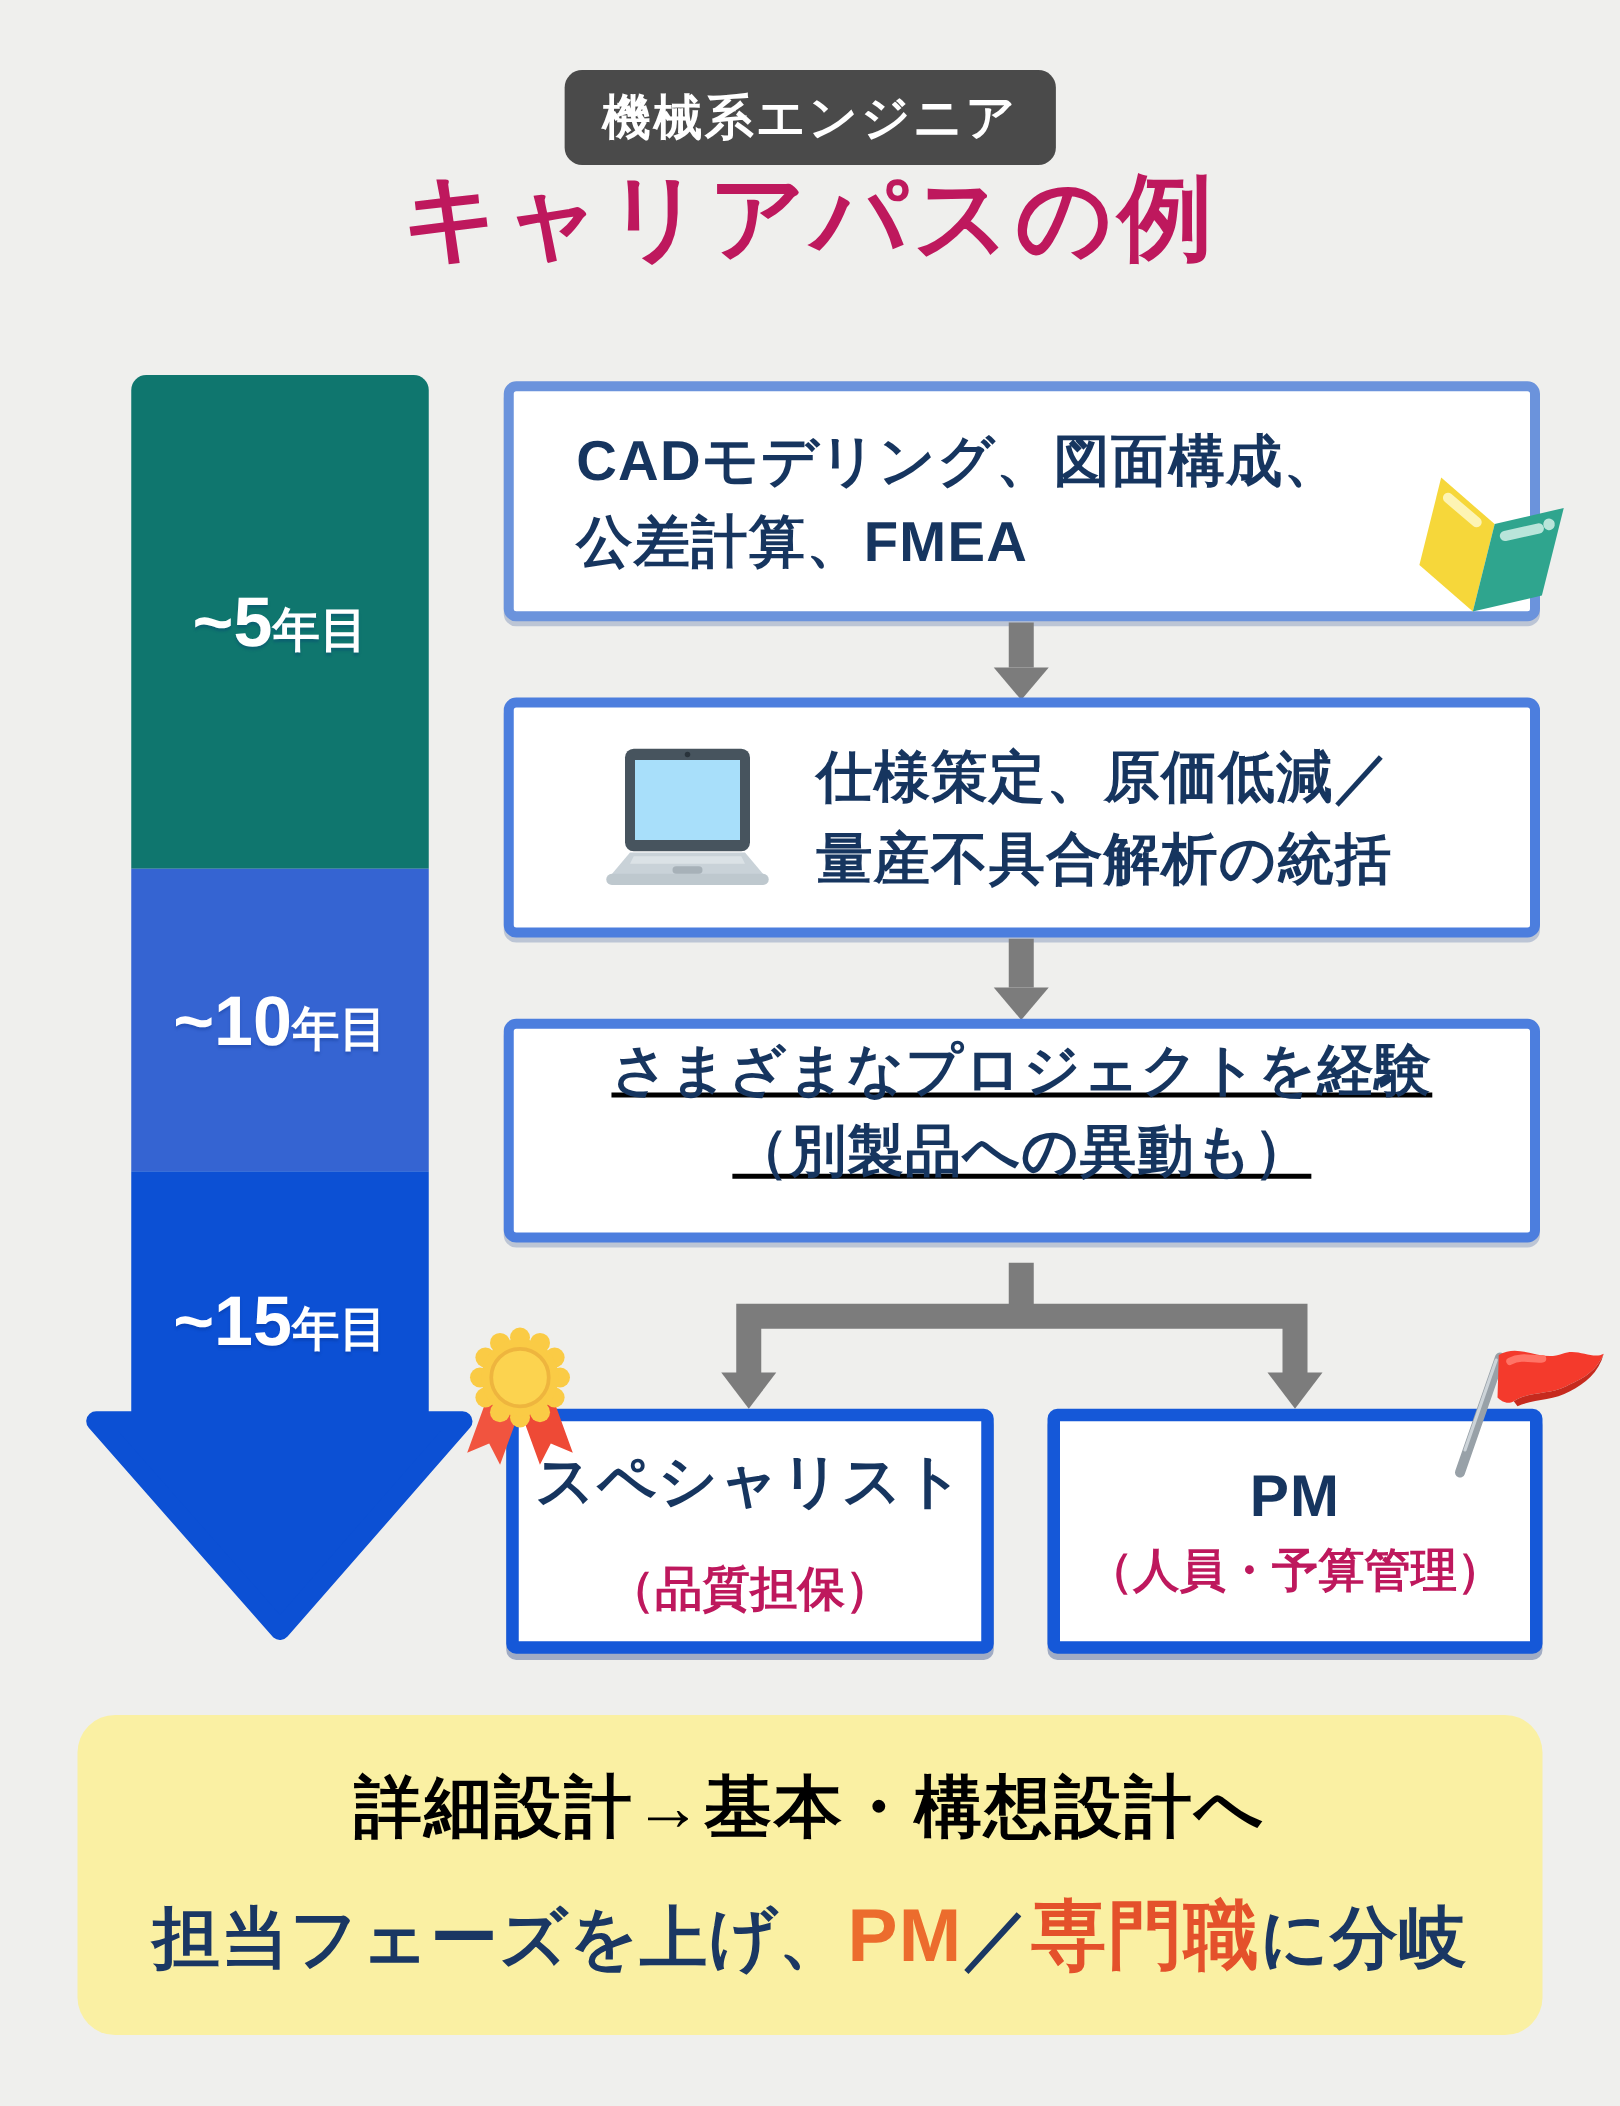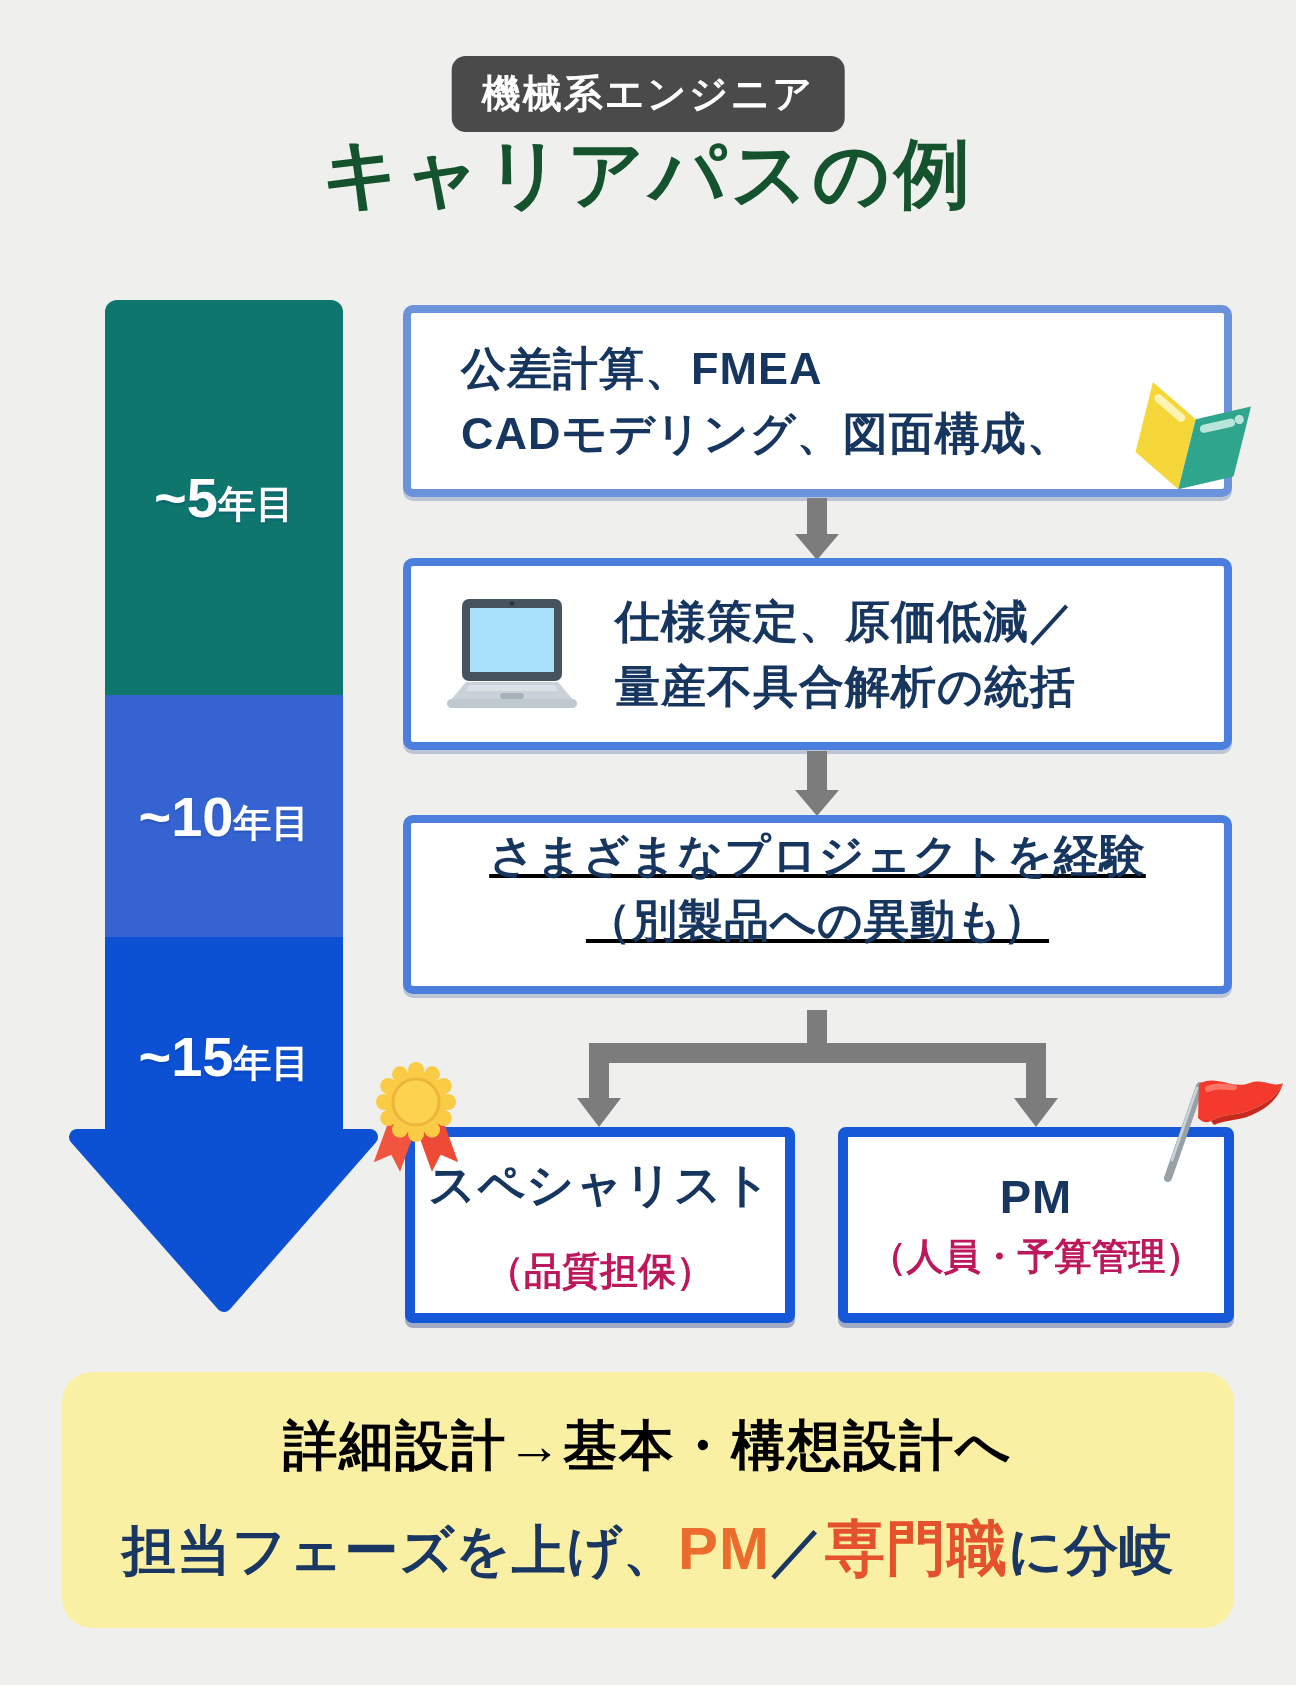--- a/index.html
+++ b/index.html
@@ -4,39 +4,39 @@
 <style>
   html,body{margin:0;padding:0;}
   body{font-family:"Liberation Sans","DejaVu Sans",sans-serif;background:#d8d8d8;}
   #stage{position:relative;width:1296px;height:1685px;background:#efefed;overflow:hidden;margin:0 auto;}
 
   
   .badge{position:absolute;top:56px;left:50%;transform:translateX(-50%);
     background:#4a4a4a;color:#fff;font-size:39px;font-weight:700;
     padding:11px 30px;border-radius:14px;letter-spacing:2px;white-space:nowrap;}
   .title{position:absolute;top:124px;left:0;width:100%;text-align:center;
-    color:#14532d;font-size:76px;font-weight:700;letter-spacing:4px;}
+    color:#be185d;font-size:76px;font-weight:700;letter-spacing:4px;}
 
   
   .tl-seg{position:absolute;left:105px;width:238px;display:flex;align-items:center;justify-content:center;}
   .tl-seg-1{top:300px;height:395px;background:#0f766e;border-radius:12px 12px 0 0;}
   .tl-seg-2{top:695px;height:242px;background:#3564d2;}
   .tl-seg-3{top:937px;height:193px;background:#0c50d4;}
   .tl-seg-3 .tl-label{margin-top:46px;}
   .tl-label{color:#fff;font-weight:700;white-space:nowrap;text-shadow:0 2px 2px rgba(0,40,120,.25);}
   .tl-label .big{font-size:56px;}
   .tl-label .small{font-size:38px;}
   .tl-head{position:absolute;left:67px;top:1128px;}
 
   
   .fbox{position:absolute;left:403px;width:829px;background:#fff;box-sizing:border-box;
     border-radius:10px;display:flex;box-shadow:0 4px 0 rgba(70,100,160,.30);}
   .fbox .txt{font-size:45px;font-weight:700;color:#16355f;line-height:1.45;letter-spacing:1px;}
   .fbox1{top:305px;height:192px;border:8px solid #6b93dc;flex-direction:column;justify-content:center;padding-left:50px;}
-  .fbox2{top:558px;height:192px;border:8px solid #4c7ede;flex-direction:row;align-items:center;}
+  .fbox2{top:558px;height:192px;border:8px solid #4c7ede;flex-direction:row;align-items:center;padding-left:38px;}
   .fbox2 .txt{margin-left:36px;}
   .fbox3{top:815px;height:179px;border:8px solid #4c7ede;flex-direction:column;text-decoration:underline;}
   .fbox3 .txt{text-align:center;}
 
   
   .garrow{position:absolute;left:795px;width:44px;display:flex;flex-direction:column;align-items:center;}
   .garrow .shaft{width:20px;background:#7c7c7c;}
   .garrow .head{width:0;height:0;border-left:22px solid transparent;border-right:22px solid transparent;border-top:26px solid #7c7c7c;}
   .ga1{top:498px;} .ga1 .shaft{height:36px;}
   .ga2{top:751px;} .ga2 .shaft{height:39px;}
@@ -90,22 +90,22 @@
     <div class="tl-label">
       <span class="big">~15</span><span class="small">年目</span>
     </div>
   </div>
 
   <svg class="tl-head" width="313" height="188" viewBox="0 0 313 188">
     <path d="M10 9 L303 9 L157 176 Z" fill="#0c50d4" stroke="#0c50d4" stroke-width="16" stroke-linejoin="round"></path>
   </svg>
 
   <div class="fbox fbox1">
+    <div class="txt">CADモデリング、図面構成、</div>
     <div class="txt">公差計算、FMEA</div>
-    <div class="txt">CADモデリング、図面構成、</div>
   </div>
 
   <svg class="icon icon-book" width="134" height="134" viewBox="0 0 130 130">
     <polygon points="62,112 13,87 13,17 62,42" fill="#f6d73a"></polygon>
     <polygon points="62,112 111,87 111,17 62,42" fill="#2fa58e"></polygon>
     <path d="M22 31 L48 44" stroke="#fdf4b4" stroke-width="8" stroke-linecap="round" fill="none"></path>
     <path d="M72 49 L96 37" stroke="#b9e5da" stroke-width="8" stroke-linecap="round" fill="none"></path>
     <circle cx="103" cy="32" r="4.5" fill="#b9e5da"></circle>
   </svg>
 

